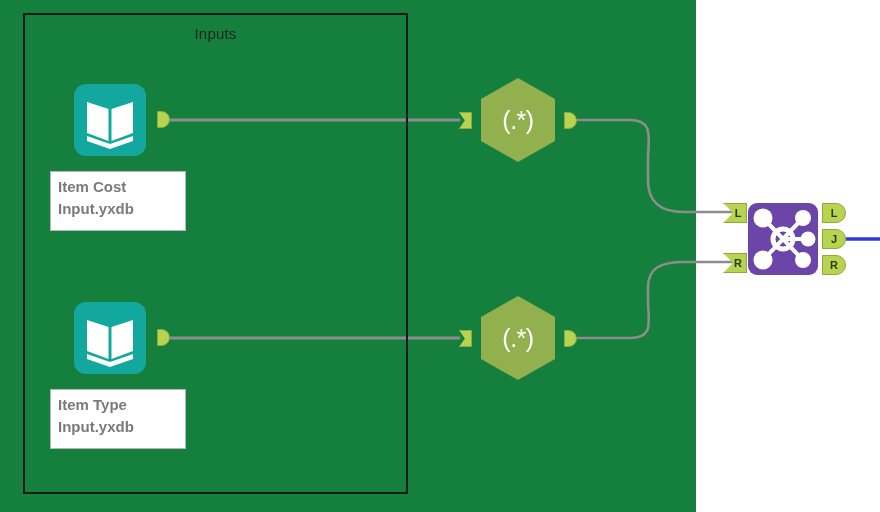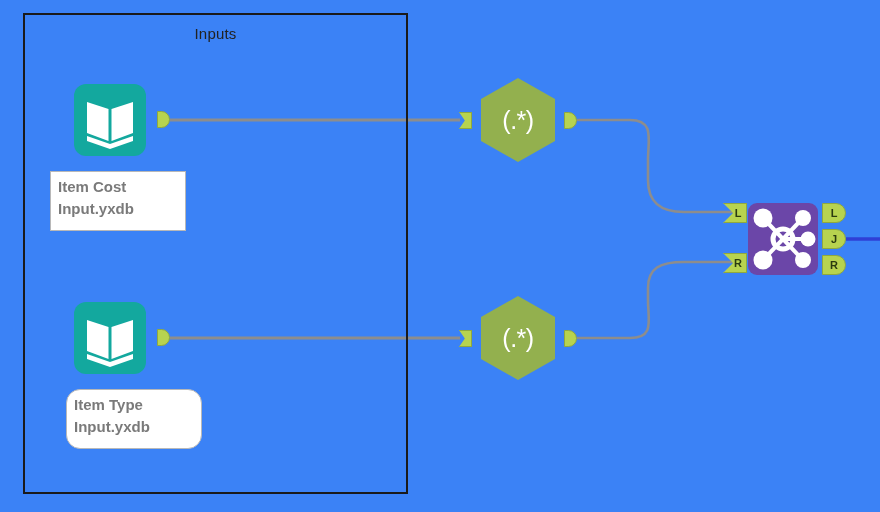--- a/index.html
+++ b/index.html
@@ -11,23 +11,23 @@
     width: 880px;
     height: 512px;
     position: relative;
     overflow: hidden;
     font-family: "Liberation Sans", sans-serif;
   }
 
   #canvas {
     position: absolute;
     left: 0; top: 0;
-    width: 880px;
+    width: 696px;
     height: 512px;
-    background: #3b82f6;
+    background: #15803d;
   }
 
   
   .tool-container {
     position: absolute;
     left: 23px;
     top: 13px;
     width: 385px;
     height: 481px;
     border: 2px solid #1a1a1a;
@@ -228,21 +228,21 @@
     <div class="chip"></div>
     <svg width="72" height="72">
       <path d="M 13 18 L 34.5 25 L 34.5 57 L 13 49 Z" fill="#ffffff"></path>
       <path d="M 59 18 L 37.5 25 L 37.5 57 L 59 49 Z" fill="#ffffff"></path>
       <path d="M 13 52 L 36 60 L 59 52 L 59 57 L 36 65 L 13 57 Z" fill="#ffffff"></path>
       <path d="M 22 0 L 22 6 L 50 6 L 50 0 Z" fill="#13A89E"></path>
     </svg>
     <div class="anchor-out" style="left:83px; top:27px;"></div>
   </div>
 
-  <div class="node-label" style="left:66px; top:389px; width:136px; height:60px;border-radius:14px;">Item Type
+  <div class="node-label" style="left:50px; top:389px; width:136px; height:60px;">Item Type
 Input.yxdb</div>
 
   <div class="node regex-tool" style="left:481px; top:78px;">
     <div class="hex"></div>
     <div class="glyph">(.*)</div>
   </div>
   <div class="anchor-in" style="left:459px; top:112px;"></div>
   <div class="anchor-out" style="left:564px; top:112px;"></div>
 
   <div class="node regex-tool" style="left:481px; top:296px;">

